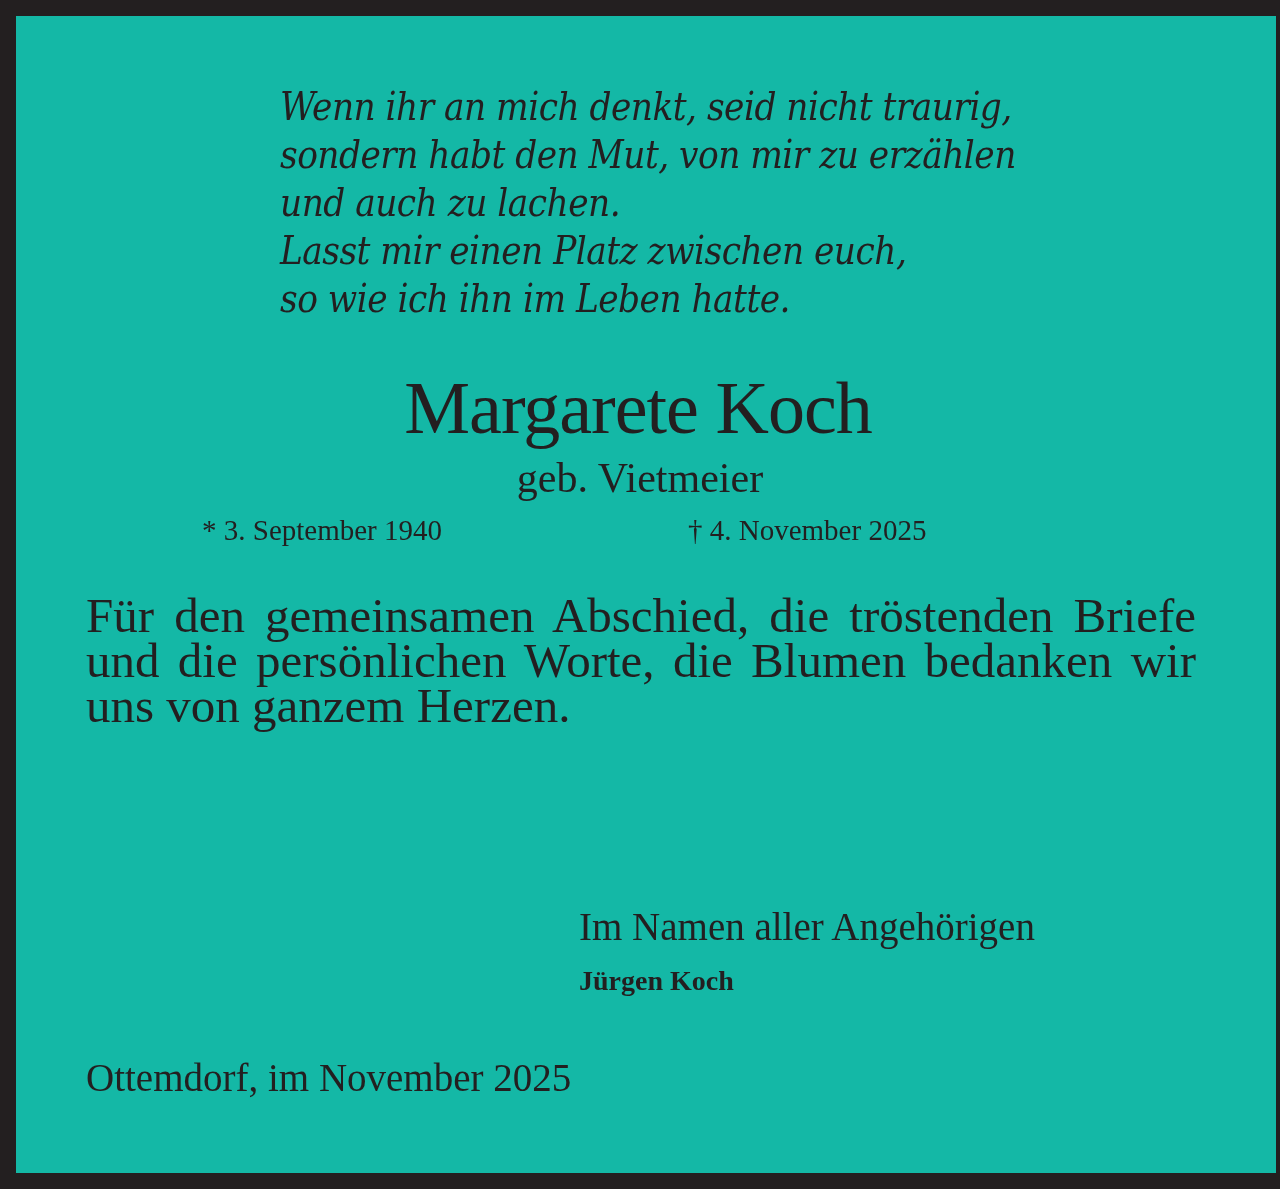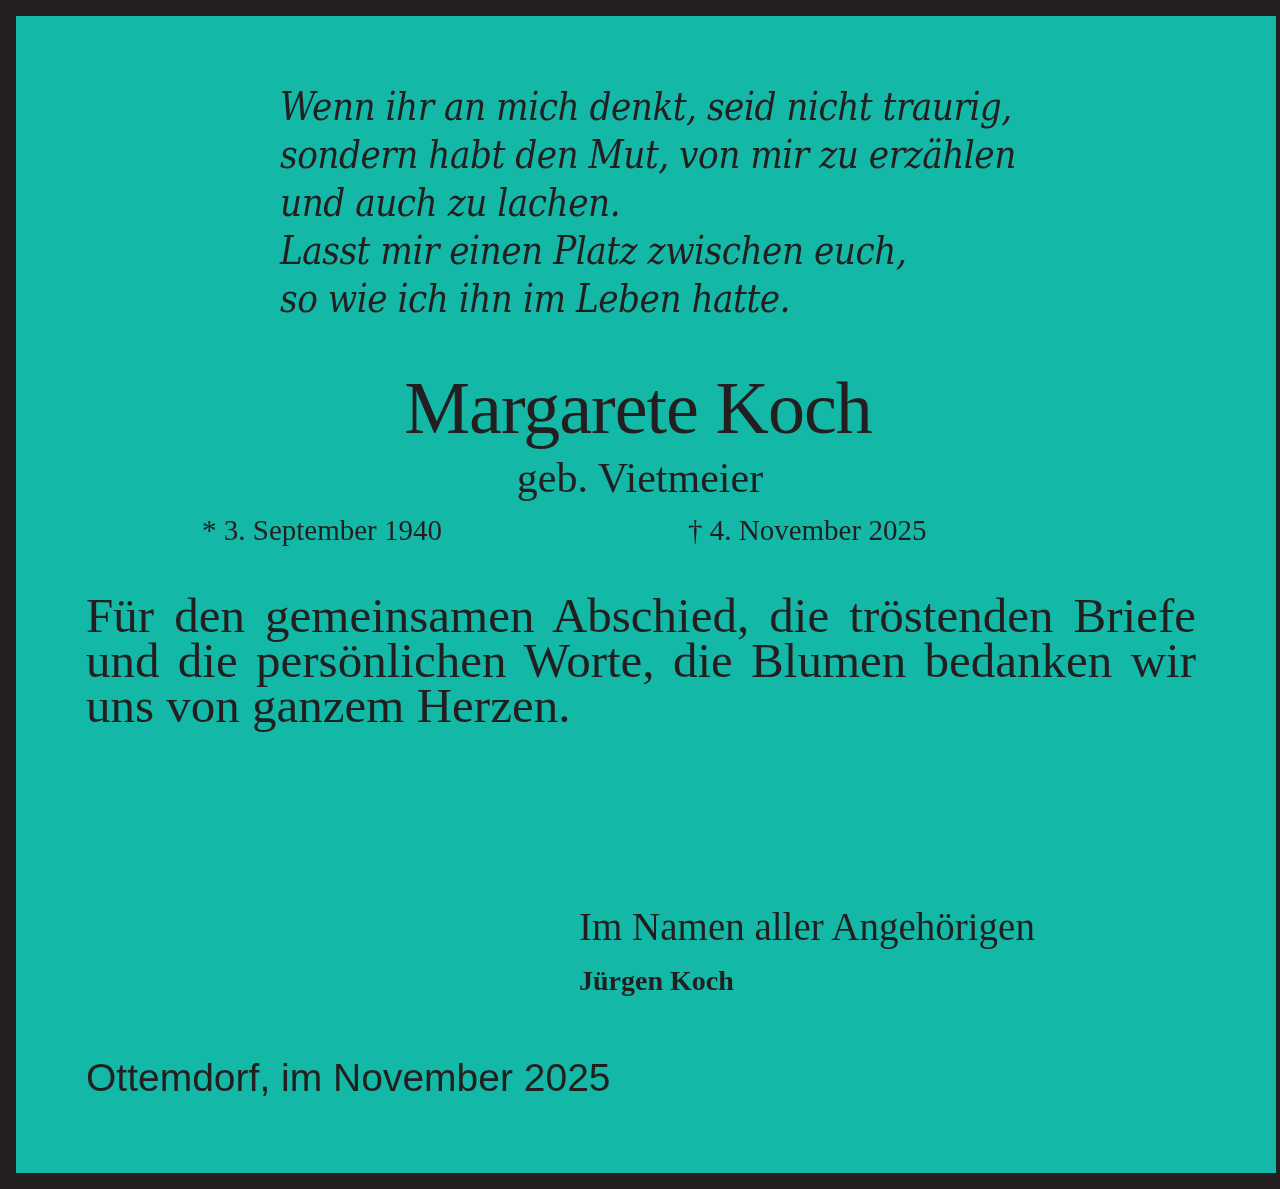--- a/index.html
+++ b/index.html
@@ -92,21 +92,21 @@
       left: 563px;
       top: 944px;
       font-family: "Liberation Serif", "DejaVu Serif", serif;
       font-weight: bold;
       font-size: 28px;
       line-height: 42px;
     }
     .place {
       left: 70px;
       top: 1040px;
-      font-family: Liberation Sans, sans-serif;
+      font-family: Liberation Serif, serif;
       font-size: 39px;
       line-height: 44px;
     }
   </style>
 </head>
 <body>
 
 <div class="frame">
   <div class="text poem">
     <span class="line">Wenn ihr an mich denkt, seid nicht traurig,</span>

